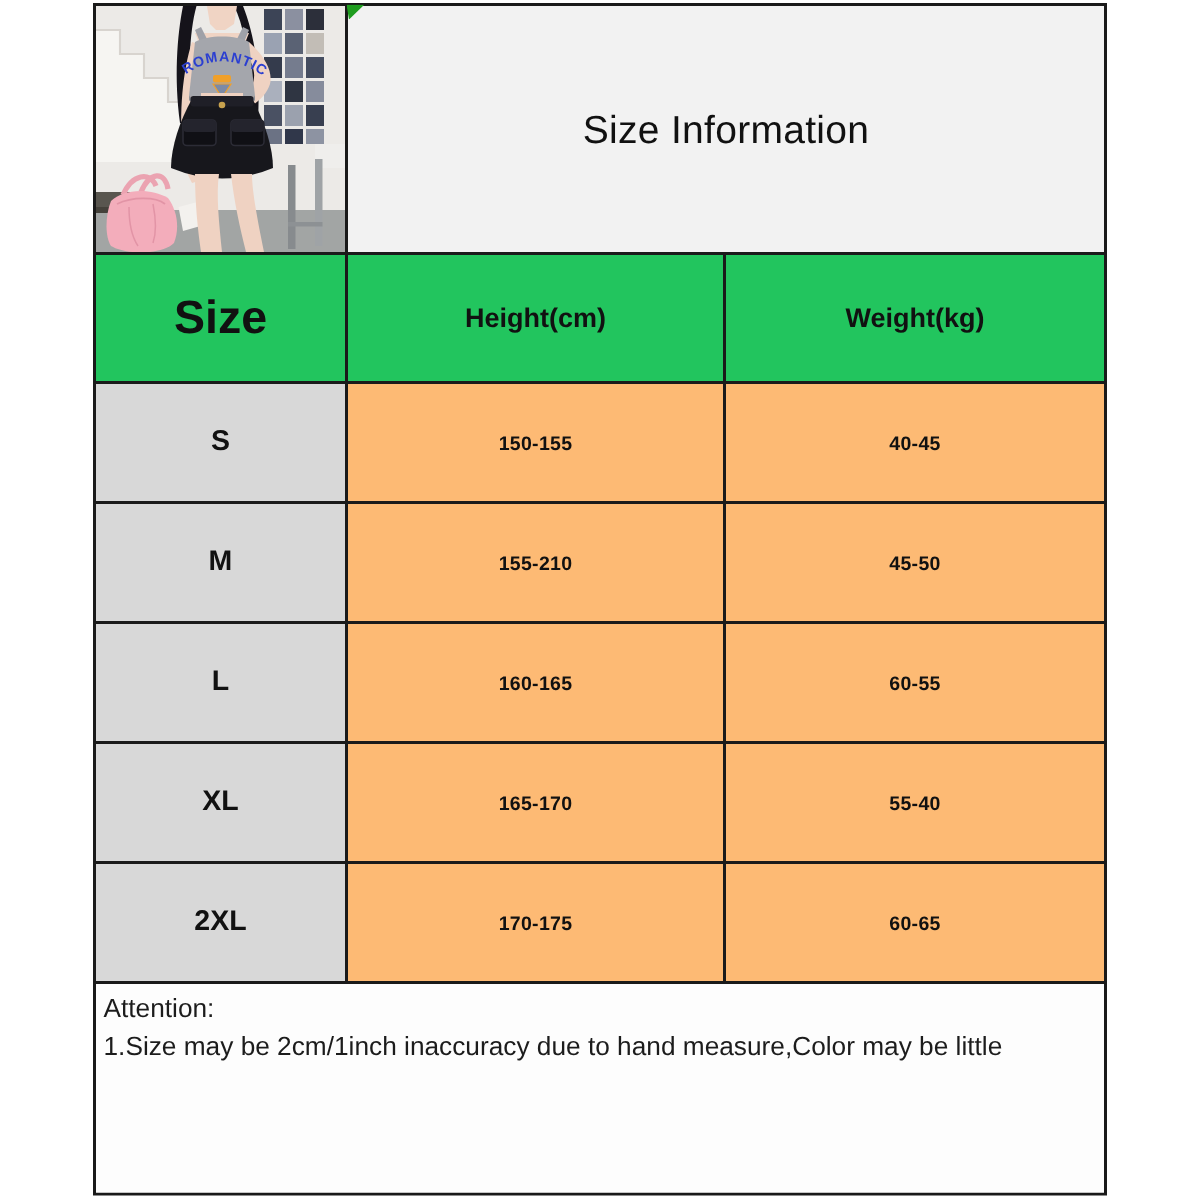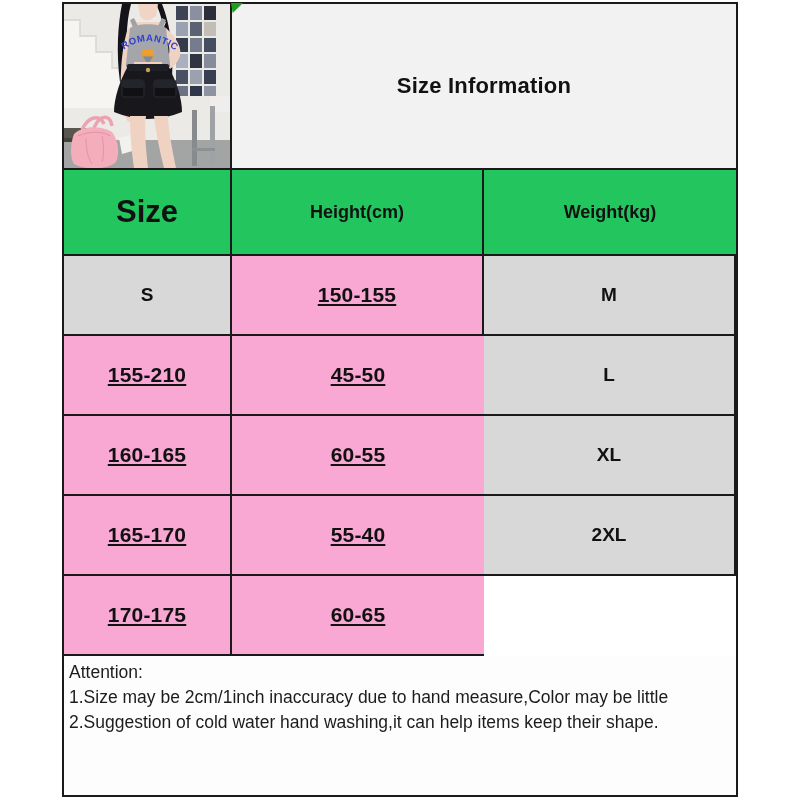--- a/index.html
+++ b/index.html
@@ -22,31 +22,31 @@
     display:flex;align-items:center;justify-content:center;
     text-align:center;
   }
   .no-right{border-right:none;}
   .no-bottom{border-bottom:none;}
   .photo-cell{padding:0;background:#eceae7;overflow:hidden;align-items:stretch;justify-content:stretch;}
   .photo-cell svg{display:block;width:100%;height:100%;}
   .title-cell{
     grid-column:2 / 4;
     background:#f2f2f2;position:relative;
-    font-size:22px;font-weight:bold;letter-spacing:0.2px;
+    font-size:26px;font-weight:normal;letter-spacing:0.2px;
   }
   .corner-marker{
     position:absolute;left:-1px;top:-1px;width:12px;height:10px;
     background:#1f9d1f;
     clip-path:polygon(0 0,100% 0,14% 100%);
   }
   .col-head{background:#22c55e;font-weight:bold;font-size:18px;}
   .size-head{font-size:31px;}
   .size-label{background:#d8d8d8;font-weight:bold;font-size:19px;}
-  .data-cell{background:#f9a8d4;font-weight:bold;font-size:21px;letter-spacing:0.2px;text-decoration:underline;}
+  .data-cell{background:#fdba74;font-weight:bold;font-size:13px;letter-spacing:0.2px;}
   .attention-cell{
     grid-column:1 / 4;
     background:#fdfdfd;
     display:block;text-align:left;
     padding:4px 6px 12px 5px;
     font-size:17.5px;line-height:25px;color:#1c1c1c;
     font-weight:400;
   }
   .attention-cell div{white-space:nowrap;}
 </style>
@@ -143,36 +143,36 @@
     <span class="corner-marker"></span>
     <span>Size Information</span>
   </div>
 
   <div class="cell col-head size-head">Size</div>
   <div class="cell col-head">Height(cm)</div>
   <div class="cell col-head no-right">Weight(kg)</div>
 
   <div class="cell size-label">S</div>
   <div class="cell data-cell">150-155</div>
+  <div class="cell data-cell no-right">40-45</div>
 
   <div class="cell size-label">M</div>
   <div class="cell data-cell">155-210</div>
   <div class="cell data-cell no-right">45-50</div>
 
   <div class="cell size-label">L</div>
   <div class="cell data-cell">160-165</div>
   <div class="cell data-cell no-right">60-55</div>
 
   <div class="cell size-label">XL</div>
   <div class="cell data-cell">165-170</div>
   <div class="cell data-cell no-right">55-40</div>
 
   <div class="cell size-label">2XL</div>
   <div class="cell data-cell">170-175</div>
   <div class="cell data-cell no-right">60-65</div>
 
   <div class="cell attention-cell no-right no-bottom">
     <div>Attention:</div>
     <div>1.Size may be 2cm/1inch inaccuracy due to hand measure,Color may be little</div>
-    <div>2.Suggestion of cold water hand washing,it can help items keep their shape.</div>
   </div>
 
 </div>
 
 </body></html>

